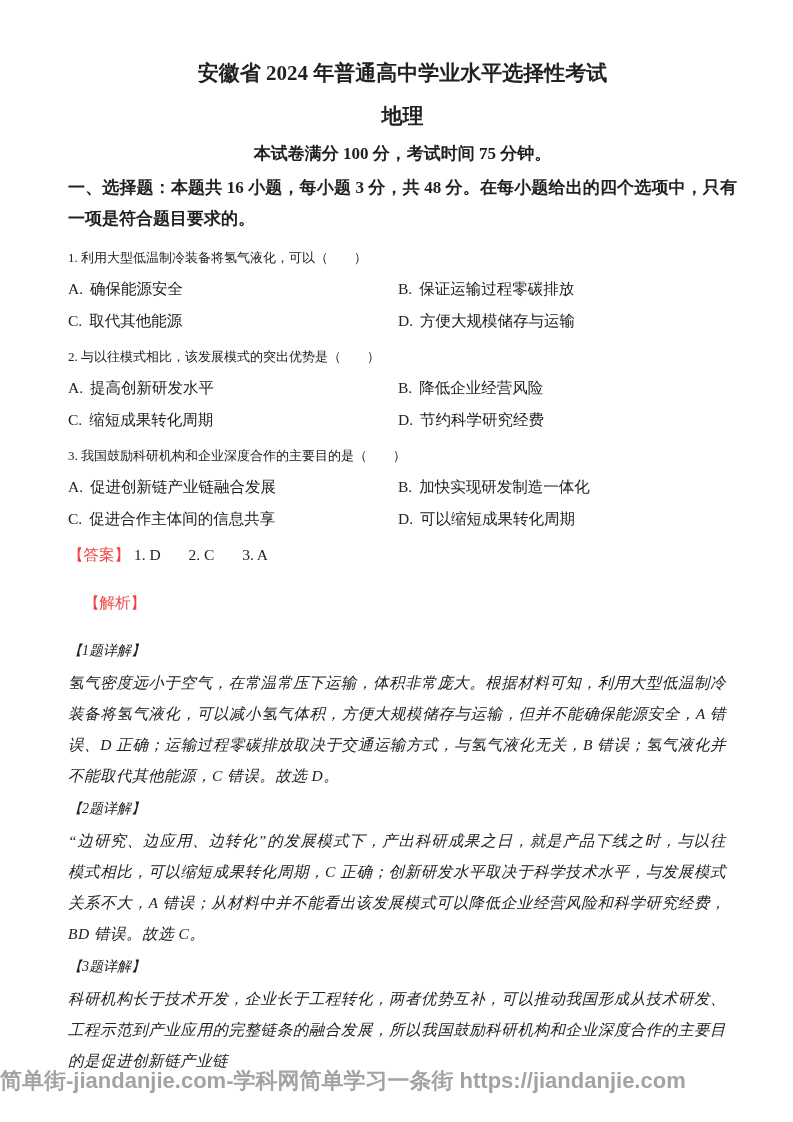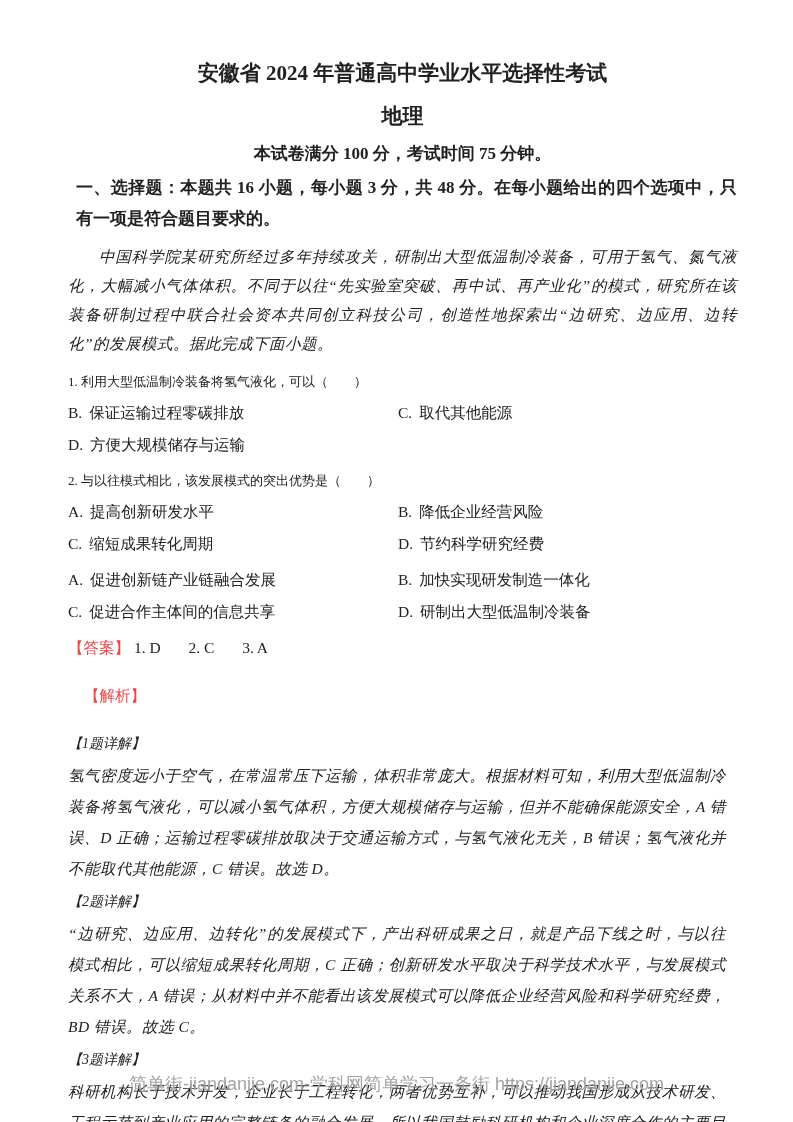--- a/index.html
+++ b/index.html
@@ -27,21 +27,21 @@
     margin: 0 0 12px 0;
   }
   .exam-info {
     font-size: 17px; font-weight: bold;
     text-align: center; line-height: 24px;
     margin: 0 0 6px 0;
   }
   .section-heading {
     font-size: 17px; font-weight: bold;
     line-height: 31px; text-align: justify;
-    margin: 0 0 8px 8px;
+    margin: 0 0 8px 0;
   }
   .material {
     font-size: 15.5px; font-style: italic;
     line-height: 29px; letter-spacing: 0.5px;
     text-align: justify; text-indent: 2em;
     margin: 0 0 8px 0;
   }
   .question { margin: 0 0 4px 0; }
   .stem {
     font-size: 13px; line-height: 31px;
@@ -68,69 +68,72 @@
     line-height: 32px; margin: 0;
   }
   .entry-text {
     font-size: 15.5px; font-style: italic;
     line-height: 31px; letter-spacing: 0.5px;
     text-align: justify; margin: 0 11px 2px 0;
   }
   .footer {
     position: absolute;
     left: 0; right: 0; bottom: 26px;
-    text-align: center;
     font-family: "Liberation Sans", "DejaVu Sans", sans-serif;
-    font-weight: 400;
-    font-size: 18px; color: #a3a3a3;
+    font-weight: 700;
+    font-size: 22px; color: #a3a3a3;
   }
 </style>
 </head>
 <body>
 
 <div class="page">
 
   <h1 class="title">安徽省 2024 年普通高中学业水平选择性考试</h1>
   <h2 class="subject">地理</h2>
   <p class="exam-info">本试卷满分 100 分，考试时间 75 分钟。</p>
   <p class="section-heading">一、选择题：本题共 16 小题，每小题 3 分，共 48 分。在每小题给出的四个选项中，只有一项是符合题目要求的。</p>
 
-  <p class="material">中国科学院某研究所经过多年持续攻关，研制出大型低温制冷装备，可用于氢气、氮气液化，大幅减小气体体积。不同于以往“先实验室突破、再中试、再产业化”的模式，研究所在该装备研制过程中联合社会资本共同创立科技公司，创造性地探索出“边研究、边应用、边转化”的发展模式。据此完成下面小题。</p>
 
   <div class="question">
     <p class="stem">
       <span>1.</span>
       <span>利用大型低温制冷装备将氢气液化，可以（　　）</span>
     </p>
     <div class="options">
+      <div class="option"><span class="opt-label">A.</span><span>确保能源安全</span></div>
       <div class="option"><span class="opt-label">B.</span><span>保证运输过程零碳排放</span></div>
       <div class="option"><span class="opt-label">C.</span><span>取代其他能源</span></div>
       <div class="option"><span class="opt-label">D.</span><span>方便大规模储存与运输</span></div>
     </div>
   </div>
 
   <div class="question">
     <p class="stem">
       <span>2.</span>
       <span>与以往模式相比，该发展模式的突出优势是（　　）</span>
     </p>
     <div class="options">
       <div class="option"><span class="opt-label">A.</span><span>提高创新研发水平</span></div>
       <div class="option"><span class="opt-label">B.</span><span>降低企业经营风险</span></div>
       <div class="option"><span class="opt-label">C.</span><span>缩短成果转化周期</span></div>
       <div class="option"><span class="opt-label">D.</span><span>节约科学研究经费</span></div>
     </div>
   </div>
 
   <div class="question">
+    <p class="stem">
+      <span>3.</span>
+      <span>我国鼓励科研机构和企业深度合作的主要目的是（　　）</span>
+    </p>
     <div class="options">
       <div class="option"><span class="opt-label">A.</span><span>促进创新链产业链融合发展</span></div>
       <div class="option"><span class="opt-label">B.</span><span>加快实现研发制造一体化</span></div>
       <div class="option"><span class="opt-label">C.</span><span>促进合作主体间的信息共享</span></div>
-      <div class="option"><span class="opt-label">D.</span><span>研制出大型低温制冷装备</span></div>
+      <div class="option"><span class="opt-label">D.</span><span>可以缩短成果转化周期</span></div>
     </div>
   </div>
 
   <p class="answers-line">
     <span class="accent">【答案】</span>
     <span class="answer-item">1. D</span>
     <span class="answer-item">2. C</span>
     <span class="answer-item">3. A</span>
   </p>
 

